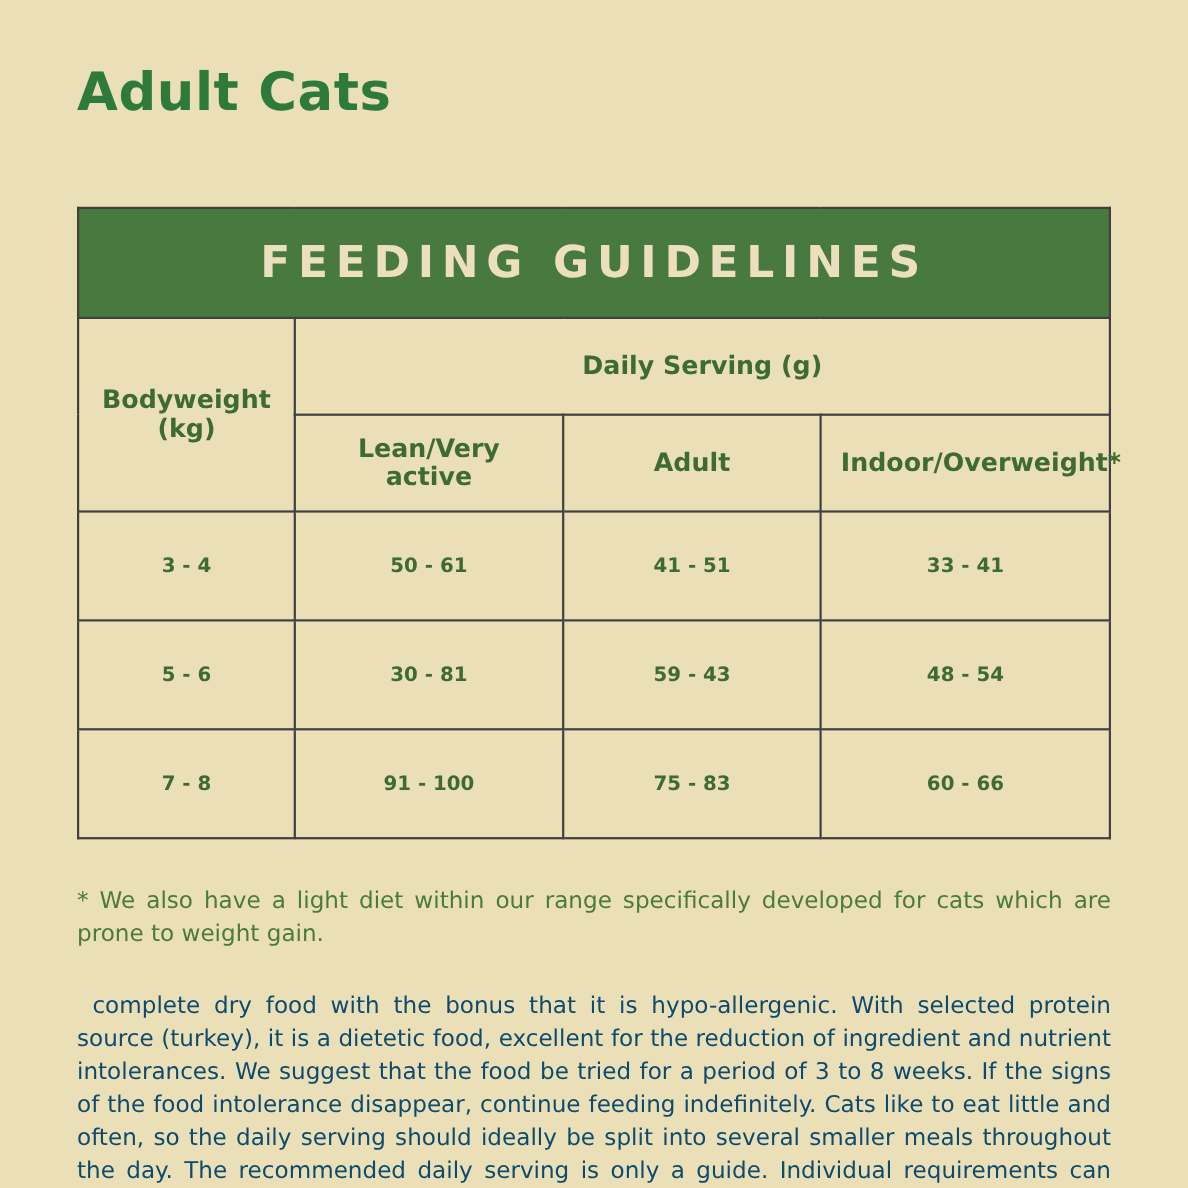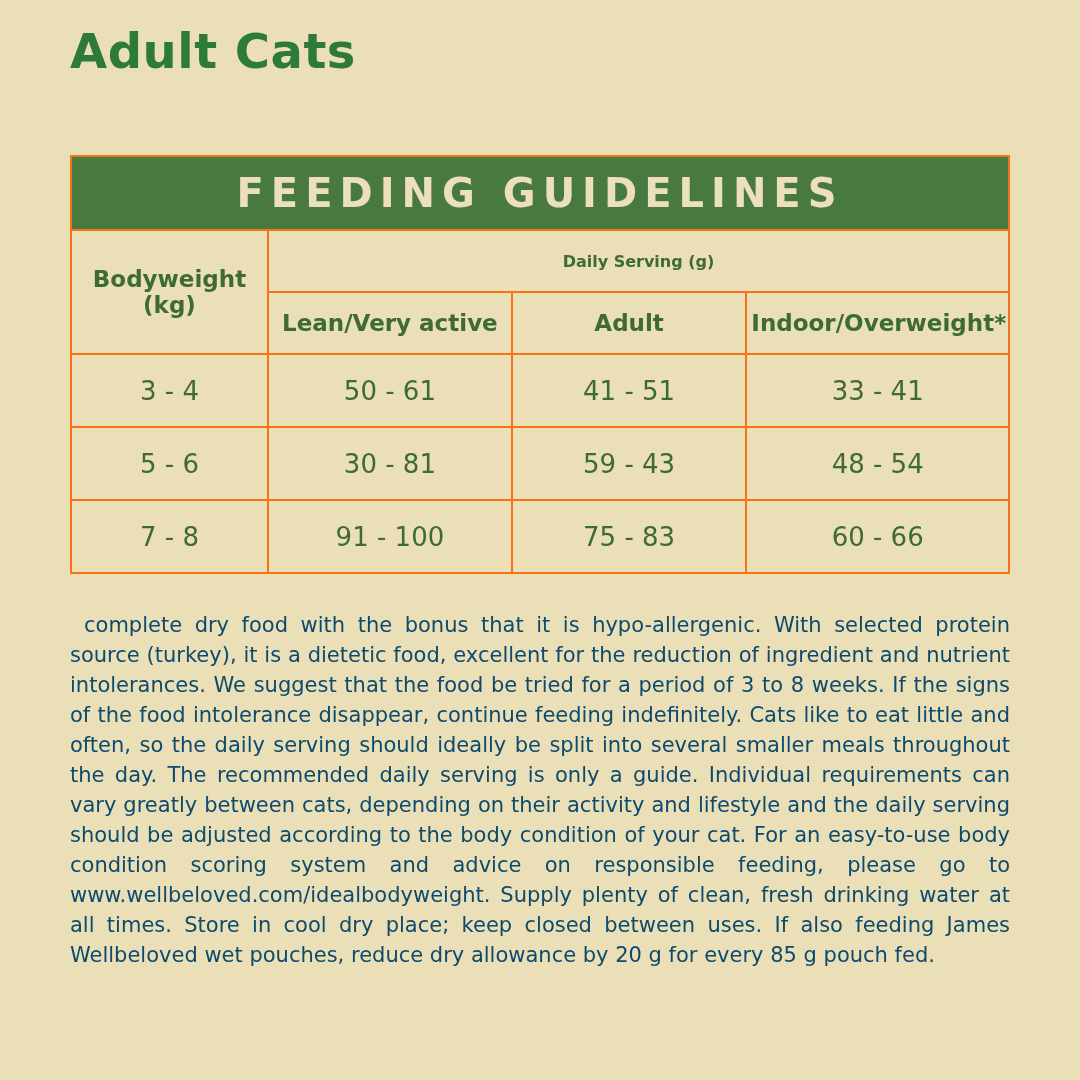--- a/index.html
+++ b/index.html
@@ -15,70 +15,70 @@
     overflow: hidden;
   }
   .sheet {
     box-sizing: border-box;
     width: 1080px;
     height: 1080px;
     padding: 0 70px;
   }
   .page-title {
     margin: 0;
-    padding-top: 23px;
+    padding-top: 56px;
     font-size: 48px;
     font-weight: bold;
     letter-spacing: 0.5px;
     color: #2e7a3b;
   }
   table.fg {
     margin-top: 76px;
     width: 940px;
     border-collapse: collapse;
     table-layout: fixed;
   }
   table.fg col.c1 { width: 21%; }
   table.fg col.c2 { width: 26%; }
   table.fg col.c3 { width: 25%; }
   table.fg col.c4 { width: 28%; }
   table.fg th, table.fg td {
-    border: 2px solid #f97316;
+    border: 2px solid #404040;
     text-align: center;
     vertical-align: middle;
     color: #3e6b34;
-    padding: 4px;
+    padding: 17px;
   }
   .banner-cell {
     background: #48793f;
     color: #ecdfbd !important;
     height: 64px;
     font-size: 40px;
     font-weight: bold;
     letter-spacing: 7px;
     border: 2px solid #3e6b34;
   }
   .group-header {
     height: 52px;
-    font-size: 16px;
+    font-size: 23px;
     font-weight: bold;
   }
   .sub-header {
     height: 52px;
     font-size: 23px;
     font-weight: bold;
   }
   .bw-header {
     font-size: 23px;
     font-weight: bold;
   }
   td.data-cell {
     height: 63px;
-    font-size: 26px;
-    font-weight: normal;
+    font-size: 18px;
+    font-weight: bold;
   }
   .footnote {
     margin: 40px 0 0 0;
     font-size: 21px;
     line-height: 30px;
     text-align: justify;
     color: #4a7a3d;
   }
   .body-paragraph {
     margin: 36px 0 0 0;
@@ -132,16 +132,17 @@
       </tr>
       <tr>
         <td class="data-cell">7 - 8</td>
         <td class="data-cell">91 - 100</td>
         <td class="data-cell">75 - 83</td>
         <td class="data-cell">60 - 66</td>
       </tr>
     </tbody>
   </table>
 
+  <p class="footnote">* We also have a light diet within our range specifically developed for cats which are prone to weight gain.</p>
 
   <p class="body-paragraph">complete dry food with the bonus that it is hypo-allergenic. With selected protein source (turkey), it is a dietetic food, excellent for the reduction of ingredient and nutrient intolerances. We suggest that the food be tried for a period of 3 to 8 weeks. If the signs of the food intolerance disappear, continue feeding indefinitely. Cats like to eat little and often, so the daily serving should ideally be split into several smaller meals throughout the day. The recommended daily serving is only a guide. Individual requirements can vary greatly between cats, depending on their activity and lifestyle and the daily serving should be adjusted according to the body condition of your cat. For an easy-to-use body condition scoring system and advice on responsible feeding, please go to www.wellbeloved.com/idealbodyweight. Supply plenty of clean, fresh drinking water at all times. Store in cool dry place; keep closed between uses. If also feeding James Wellbeloved wet pouches, reduce dry allowance by 20 g for every 85 g pouch fed.</p>
 
 </div>
 
 </body></html>

